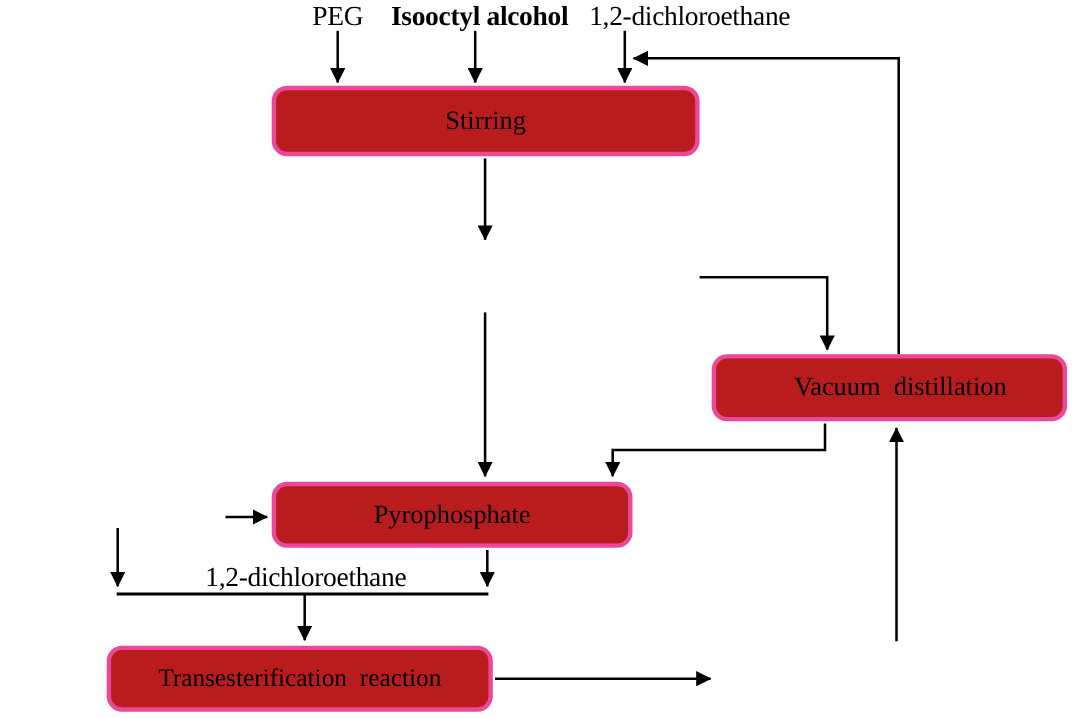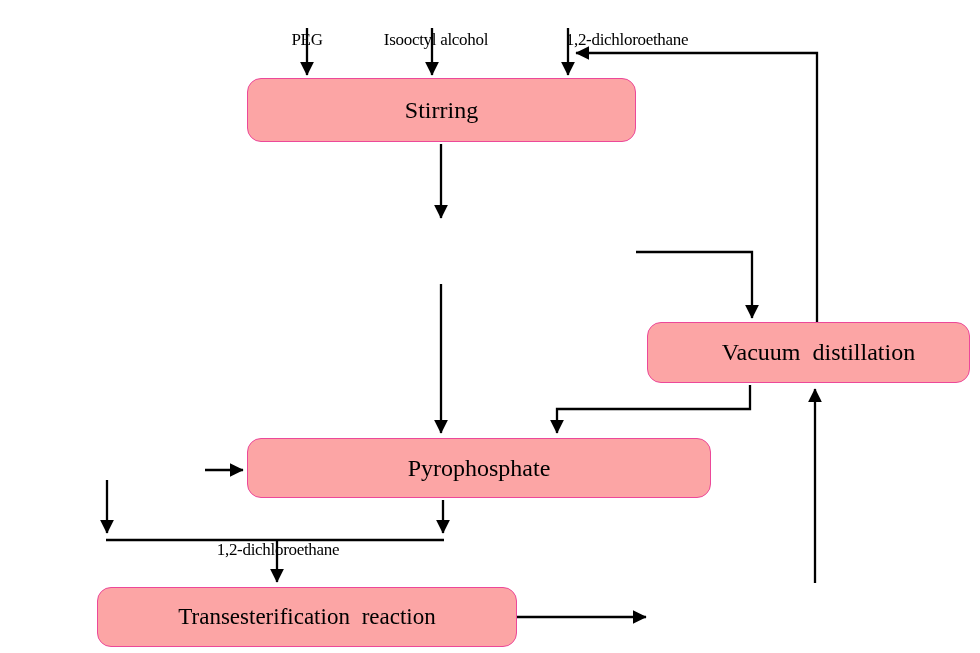--- a/index.html
+++ b/index.html
@@ -8,34 +8,33 @@
     width:980px;height:653px;
     background:#ffffff;
     font-family:"Liberation Serif","DejaVu Serif",serif;
     color:#000;
     overflow:hidden;
   }
   #connectors{position:absolute;left:0;top:0;width:980px;height:653px;}
   .box{
     position:absolute;
     box-sizing:border-box;
-    border:1px solid #ec4899;
+    border:4px solid #ec4899;
     border-radius:14px;
-    background:#fca5a5;
+    background:#b91c1c;
     display:flex;align-items:center;justify-content:center;
     font-size:24px;
     word-spacing:6px;
     white-space:nowrap;
   }
   .inlabel{
     position:absolute;
-    font-size:17px;
+    font-size:25px;
     white-space:nowrap;
     letter-spacing:-0.3px;
-    margin-top:28px;
   }
   .centered{transform:translateX(-50%);}
 </style>
 </head>
 <body>
 
 <div id="figure">
 
   <svg id="connectors" viewBox="0 0 980 653" xmlns="http://www.w3.org/2000/svg">
     <defs>
@@ -56,35 +55,35 @@
       <path d="M205,470 L243,470" marker-end="url(#arr)"></path>
       <path d="M107,480 L107,533" marker-end="url(#arr)"></path>
       <path d="M443,500 L443,533" marker-end="url(#arr)"></path>
       <path stroke-width="2.6" d="M106,540 L444,540"></path>
       <path d="M277,541 L277,582" marker-end="url(#arr)"></path>
       <path d="M450,617 L646,617" marker-end="url(#arr)"></path>
     </g>
   </svg>
 
   <div class="inlabel centered" style="left:307px;top:2px;">PEG</div>
-  <div class="inlabel centered" style="left:436px;top:2px;">Isooctyl alcohol</div>
+  <div class="inlabel centered" style="left:436px;top:2px;font-weight:bold;">Isooctyl alcohol</div>
   <div class="inlabel centered" style="left:627px;top:2px;">1,2-dichloroethane</div>
   <div class="inlabel centered" style="left:278px;top:512px;">1,2-dichloroethane</div>
 
   <div class="box" style="left:247px;top:78px;width:389px;height:64px;">
     <span>Stirring</span>
   </div>
 
 
   <div class="box" style="left:647px;top:322px;width:323px;height:61px;padding-left:20px;">
     <span>Vacuum distillation</span>
   </div>
 
-  <div class="box" style="left:247px;top:438px;width:464px;height:60px;">
+  <div class="box" style="left:247px;top:438px;width:328px;height:60px;">
     <span>Pyrophosphate</span>
   </div>
 
-  <div class="box" style="left:97px;top:587px;width:420px;height:60px;font-size:23px;">
+  <div class="box" style="left:97px;top:587px;width:351px;height:60px;font-size:23px;">
     <span>Transesterification reaction</span>
   </div>
 
 
 </div>
 
 </body></html>

